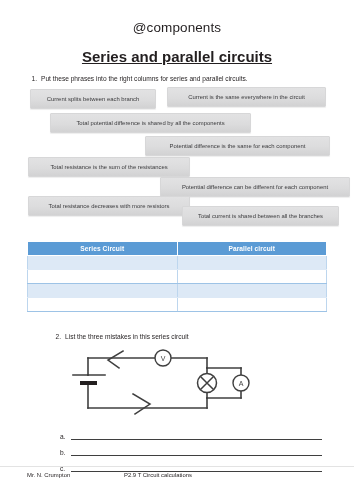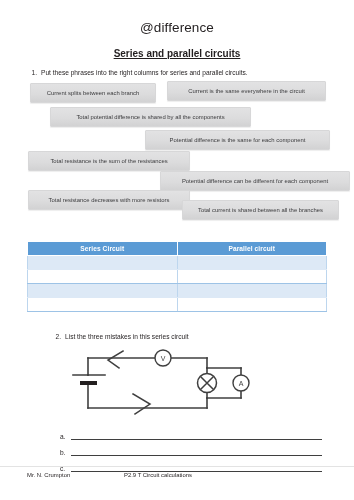--- a/index.html
+++ b/index.html
@@ -17,21 +17,21 @@
   
   .handle {
     text-align: center;
     font-size: 13.5px;
     letter-spacing: .1px;
     padding-top: 20px;
     color: #231f20;
   }
   .doc-title {
     text-align: center;
-    font-size: 10px;
+    font-size: 15px;
     font-weight: bold;
     text-decoration: underline;
     margin-top: 13px;
     color: #231f20;
   }
 
   
   .q {
     display: flex;
     font-size: 6.6px;
@@ -108,21 +108,21 @@
     padding-top: 5px;
     font-size: 5.9px;
     color: #231f20;
   }
   .footer .f-name { position: absolute; left: 27px; top: 5px; }
   .footer .f-ref { position: absolute; left: 124px; top: 5px; }
 </style>
 </head>
 <body>
 
-<div class="handle">@difference</div>
+<div class="handle">@components</div>
 <div class="doc-title">Series and parallel circuits</div>
 
 <div class="q q1">
   <span class="q-num">1.</span>
   <span>Put these phrases into the right columns for series and parallel circuits.</span>
 </div>
 
 <div class="cards" id="cards">
     <div class="card" style="left: 30px; top: 2px; width: 126px;">Current splits between each branch</div>
     <div class="card" style="left: 167px; top: 0px; width: 159px;">Current is the same everywhere in the circuit</div>

